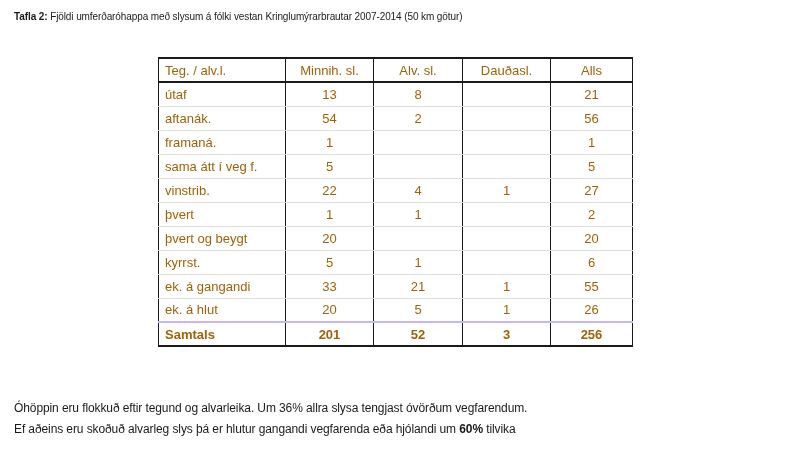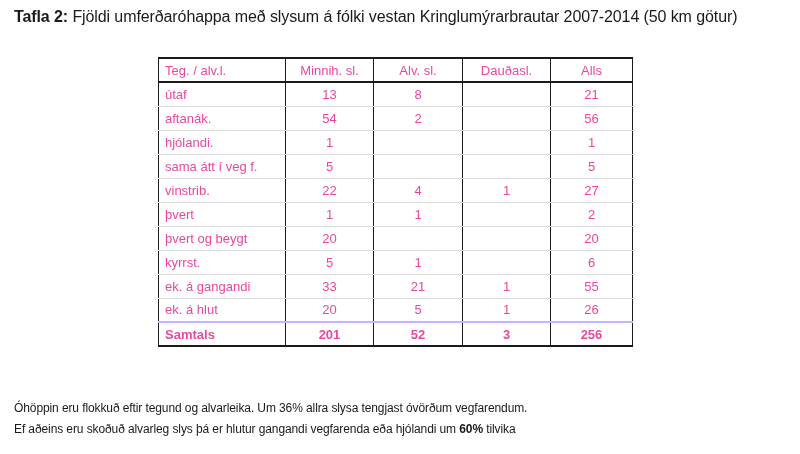--- a/index.html
+++ b/index.html
@@ -15,21 +15,21 @@
     overflow: hidden;
     position: relative;
   }
 
   
   #caption {
     position: absolute;
     left: 14px;
     top: 8px;
     width: 778px;
-    font-size: 16px;
+    font-size: 10px;
     line-height: 18px;
     white-space: nowrap;
     letter-spacing: -0.1px;
   }
   #caption .cap-label {
     font-weight: bold;
   }
   #caption .cap-text {
     font-weight: normal;
   }
@@ -37,21 +37,21 @@
   
   #table-wrap {
     position: absolute;
     left: 158px;
     top: 57px;
   }
   table.data {
     border-collapse: collapse;
     table-layout: fixed;
     font-size: 13px;
-    color: #ec4899;
+    color: #a16207;
     background: #ffffff;
   }
   table.data col.c0 { width: 127px; }
   table.data col.c1 { width: 88px; }
   table.data col.c2 { width: 89px; }
   table.data col.c3 { width: 88px; }
   table.data col.c4 { width: 82px; }
 
   table.data th,
   table.data td {
@@ -147,21 +147,21 @@
           <td class="num">21</td>
         </tr>
         <tr>
           <td class="lbl">aftanák.</td>
           <td class="num">54</td>
           <td class="num">2</td>
           <td class="num"></td>
           <td class="num">56</td>
         </tr>
         <tr>
-          <td class="lbl">hjólandi.</td>
+          <td class="lbl">framaná.</td>
           <td class="num">1</td>
           <td class="num"></td>
           <td class="num"></td>
           <td class="num">1</td>
         </tr>
         <tr>
           <td class="lbl">sama átt í veg f.</td>
           <td class="num">5</td>
           <td class="num"></td>
           <td class="num"></td>

